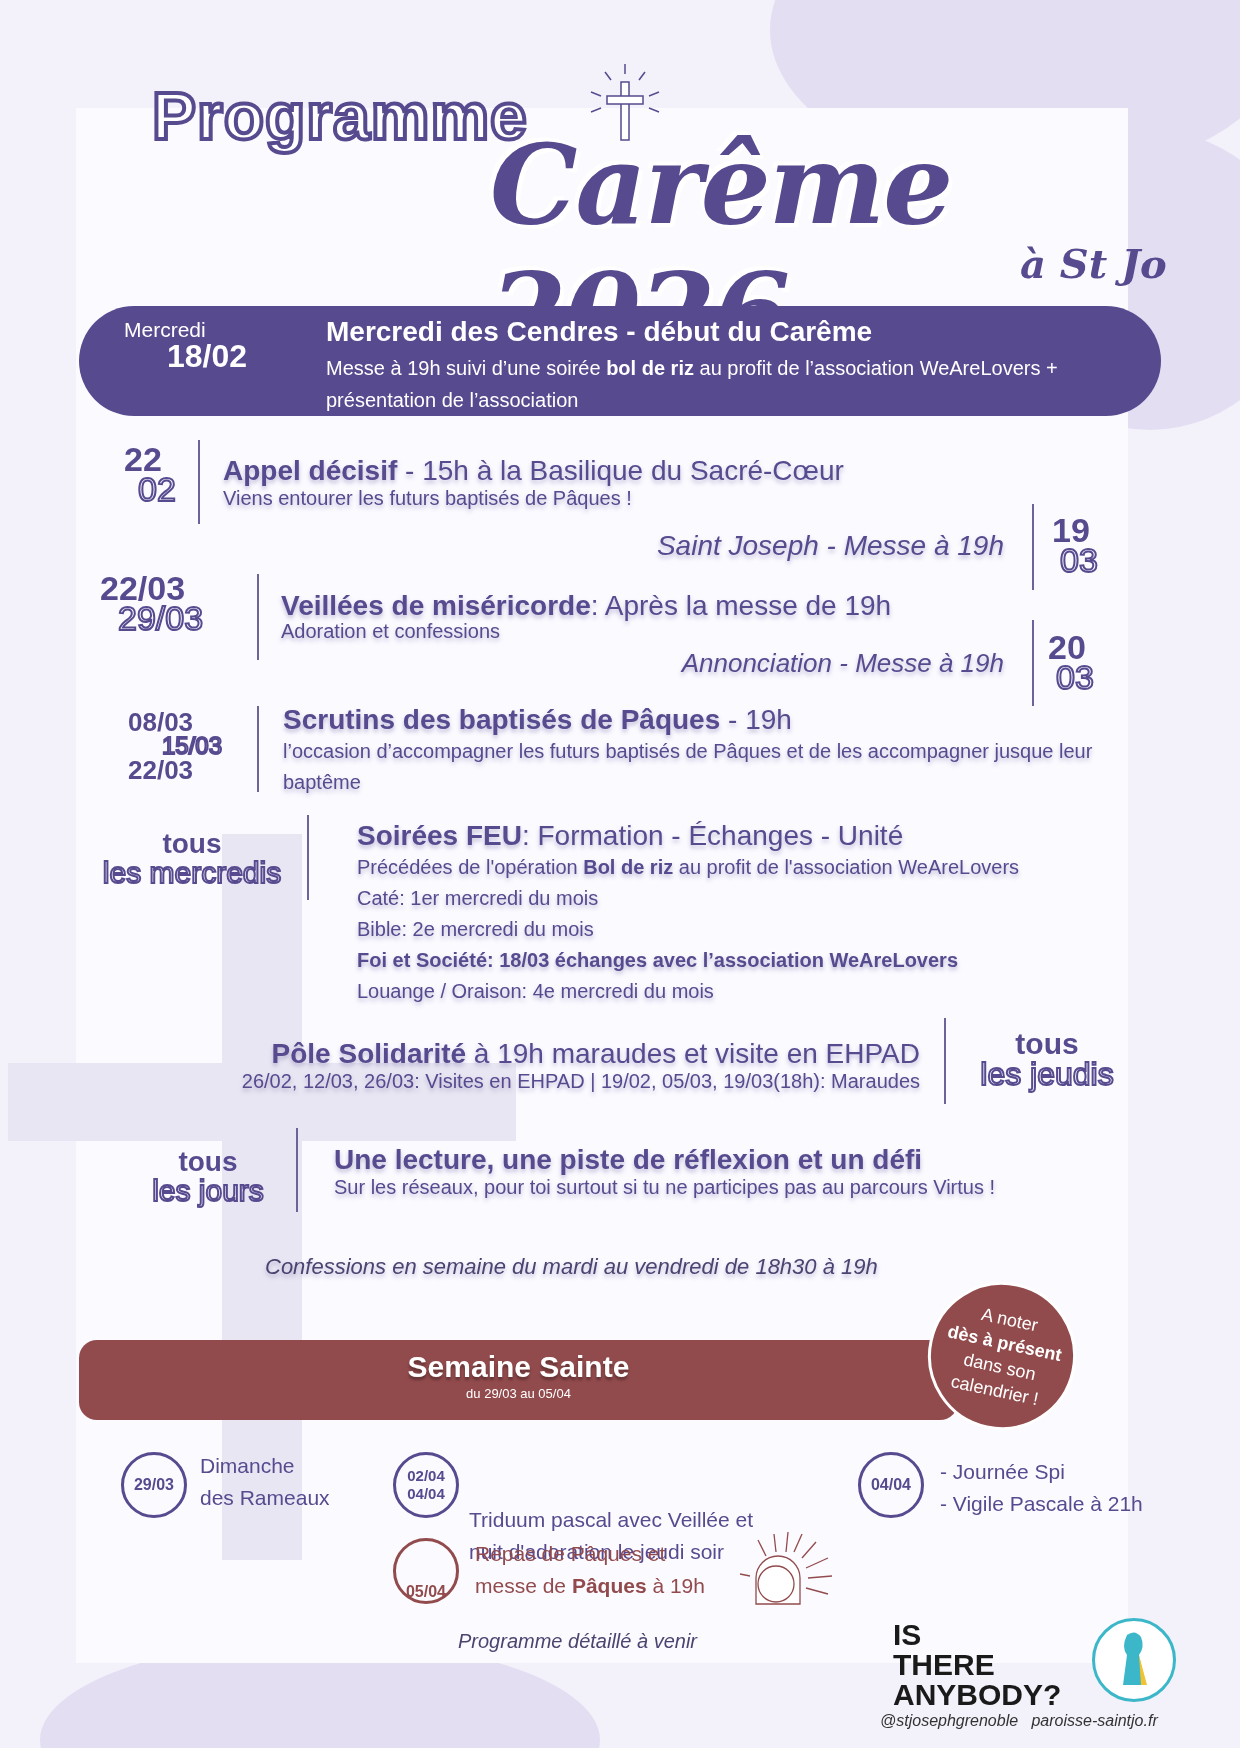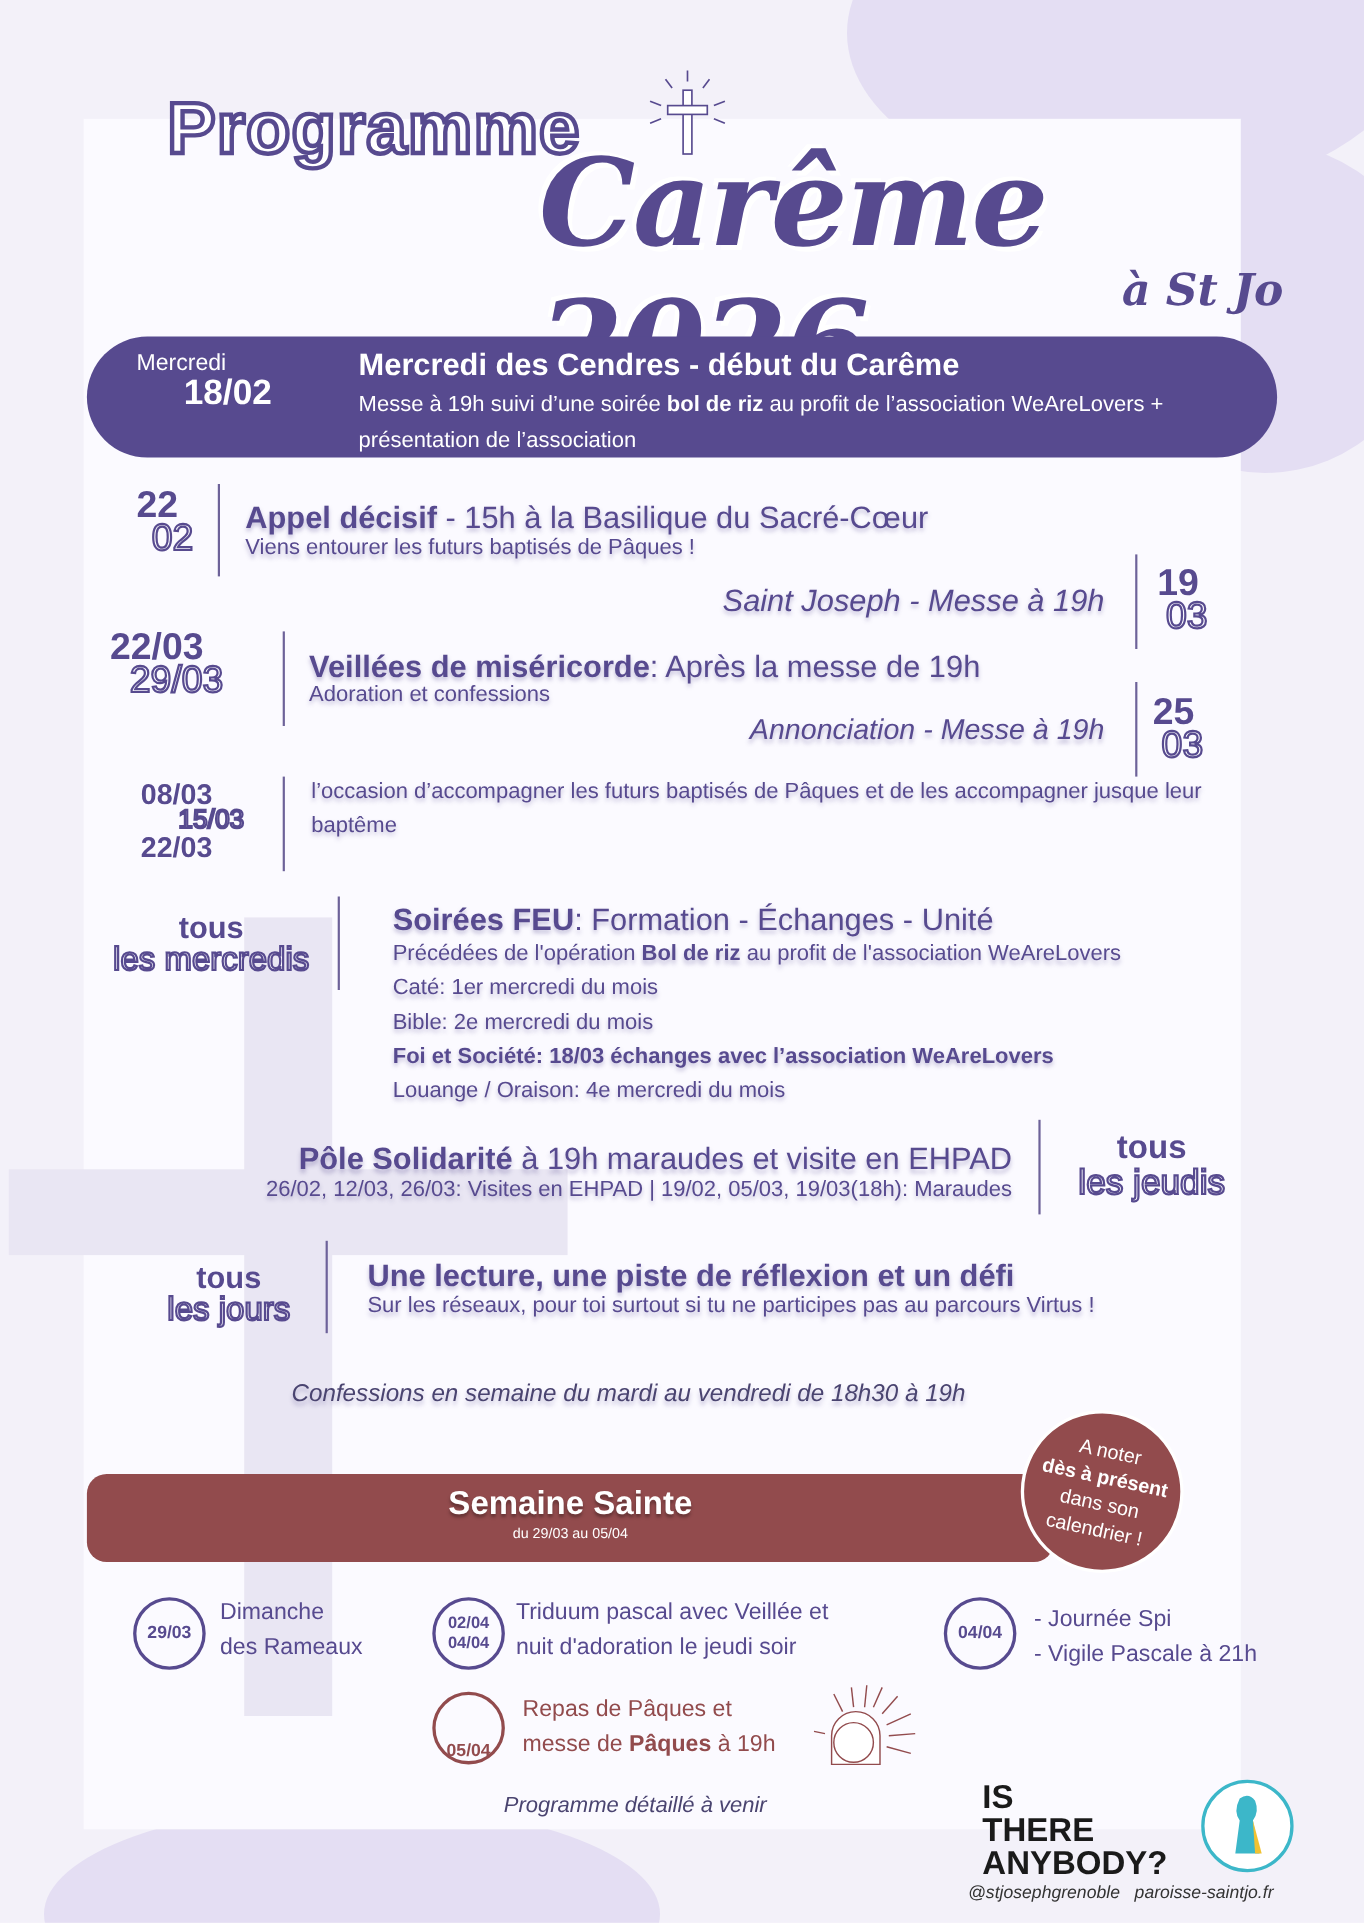--- a/index.html
+++ b/index.html
@@ -98,31 +98,32 @@
 </div>
 <div class="vline" style="left:257px;top:574px;height:86px;"></div>
 <div class="abs purple shadow" style="left:281px;top:590px;">
   <div class="evt-title"><b>Veillées de miséricorde</b><span>: Après la messe de 19h</span></div>
   <div class="evt-sub" style="line-height:18px;">Adoration et confessions</div>
 </div>
 
 <div class="abs purple shadow" style="right:236px;top:648px;font-size:26px;font-style:italic;">Annonciation - Messe à 19h</div>
 <div class="vline" style="left:1032px;top:620px;height:86px;"></div>
 <div class="abs bigdate purple" style="left:1048px;top:632px;">
-  <div>25</div>
+  <div>20</div>
   <div class="outline" style="margin-left:8px;">03</div>
 </div>
 
 <div class="abs purple" style="left:128px;top:710px;font-weight:bold;font-size:26px;line-height:24px;">
   <div>08/03</div>
   <div class="outline" style="margin-left:34px;font-size:24px;">15/03</div>
   <div>22/03</div>
 </div>
 <div class="vline" style="left:257px;top:706px;height:86px;"></div>
 <div class="abs purple shadow" style="left:283px;top:704px;width:850px;">
+  <div class="evt-title"><b>Scrutins des baptisés de Pâques</b><span> - 19h</span></div>
   <div class="evt-sub" style="line-height:31px;">l’occasion d’accompagner les futurs baptisés de Pâques et de les accompagner jusque leur baptême</div>
 </div>
 
 <div class="abs purple" style="left:84px;top:830px;text-align:center;width:216px;">
   <div style="font-weight:bold;font-size:28px;line-height:28px;">tous</div>
   <div class="outline" style="font-size:30px;line-height:30px;font-weight:normal;">les mercredis</div>
 </div>
 <div class="vline" style="left:307px;top:815px;height:85px;"></div>
 <div class="abs purple shadow" style="left:357px;top:820px;">
   <div class="evt-title"><b>Soirées FEU</b><span>: Formation - Échanges - Unité</span></div>
@@ -173,21 +174,21 @@
   </div>
 <div class="abs hw-text" style="left:200px;top:1450px;">
   <div>Dimanche</div>
   <div>des Rameaux</div>
 </div>
 
 <div class="dcircle" style="left:393px;top:1452px;font-size:15px;">
   <span>02/04</span>
   <span>04/04</span>
 </div>
-<div class="abs hw-text" style="left:469px;top:1450px;">
+<div class="abs hw-text" style="left:469px;top:1504px;">
   <div>Triduum pascal avec Veillée et</div>
   <div>nuit d'adoration le jeudi soir</div>
 </div>
 
 <div class="dcircle" style="left:858px;top:1452px;">
     <span>04/04</span>
   </div>
 <div class="abs hw-text" style="left:940px;top:1456px;">
   <div>- Journée Spi</div>
   <div>- Vigile Pascale à 21h</div>

